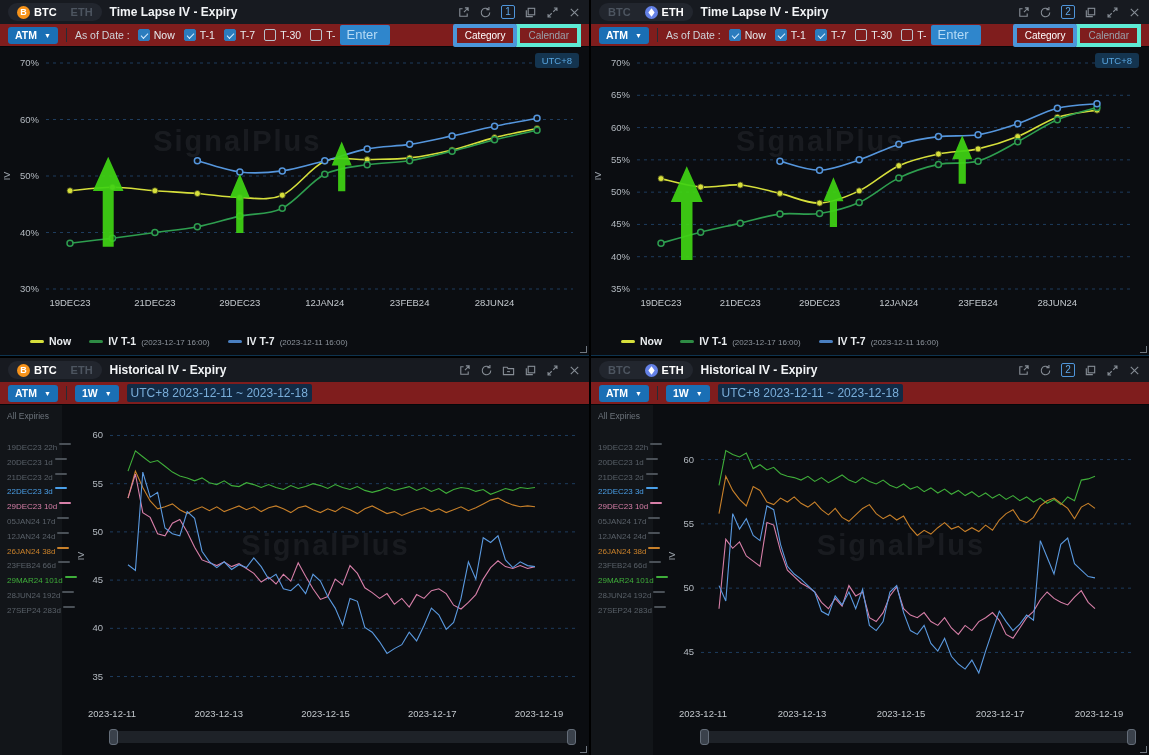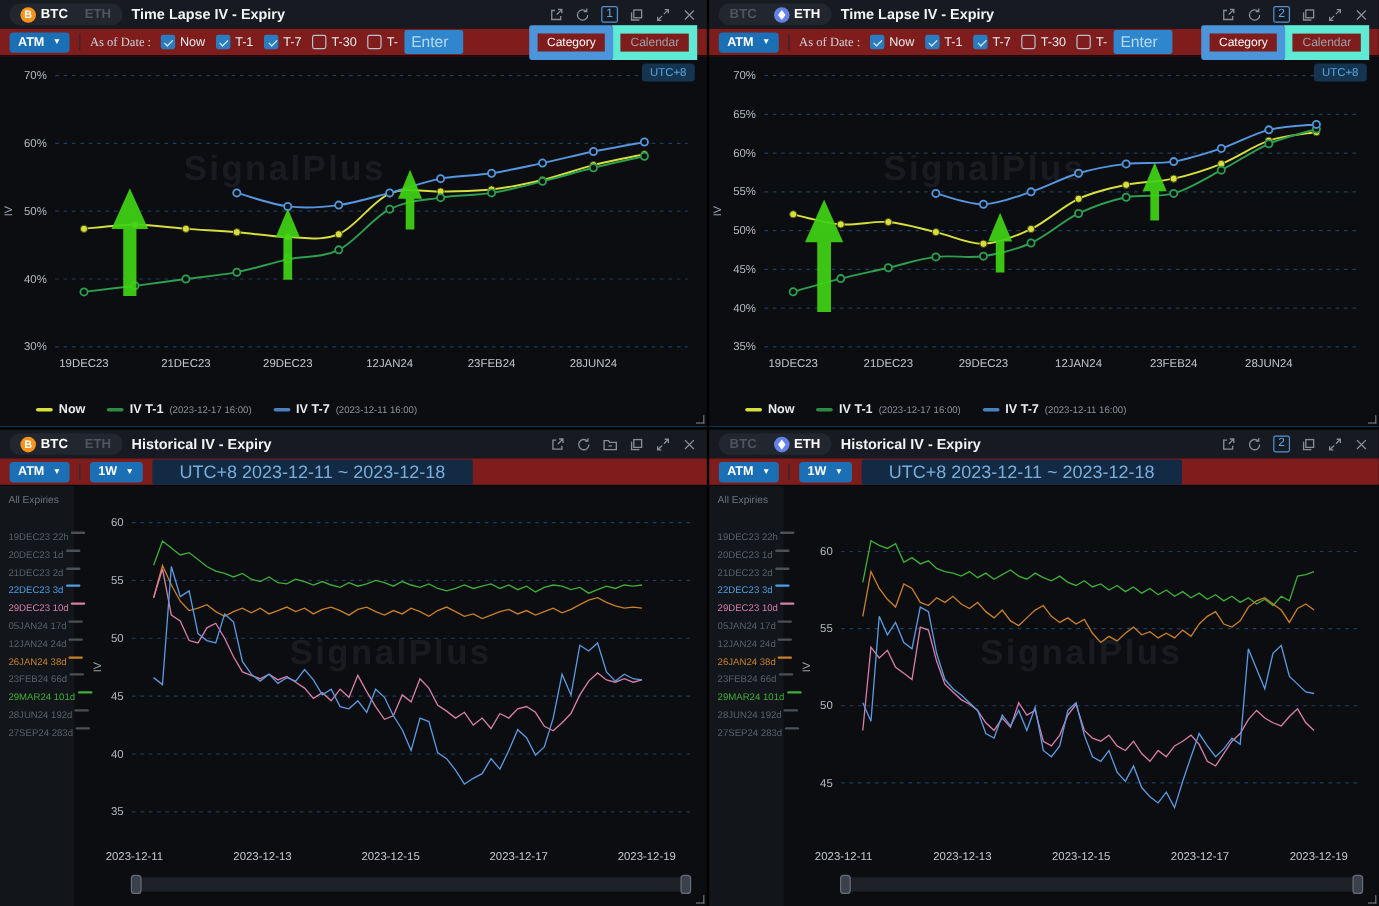--- a/index.html
+++ b/index.html
@@ -23,33 +23,33 @@
   .coin-ic.eth { background:#6481e7; }
   .ptitle { font-size:12px; font-weight:bold; color:#f2f4f6; white-space:nowrap; }
   .wicons { margin-left:auto; display:flex; align-items:center; gap:9px; }
   .wicons svg { display:block; cursor:pointer; }
   .numbadge { min-width:14px; height:14px; border:1px solid #4f95d9; color:#5ea7e8; font-size:10px; line-height:12px; text-align:center; border-radius:2px; padding:0 2px; cursor:pointer; }
 
   .tbar { height:23px; background:#7f1d1d; border-bottom:1px solid #05070a; display:flex; align-items:center; padding:0 8px; gap:8px; flex:0 0 auto; font-size:10.5px; }
   .dd { background:#1a6fb5; color:#fff; font-weight:bold; font-size:10.5px; height:17px; border-radius:3px; display:flex; align-items:center; gap:7px; padding:0 7px; cursor:pointer; flex:0 0 auto;}
   .dd .caret { font-size:7px; }
   .tsep { width:1px; height:14px; background:#272c35; }
-  .aslabel { color:#cfd4da; white-space:nowrap;font-family:Liberation Serif, serif; }
+  .aslabel { color:#cfd4da; white-space:nowrap; }
   .cbrow { display:flex; align-items:center; gap:9px; }
   .cb { display:flex; align-items:center; gap:4px; cursor:pointer; color:#e8ebee; font-size:10.5px; }
   .box { width:12px; height:12px; border-radius:2px; border:1px solid #b9c2cc; position:relative; }
   .box.checked { background:#2b7cbe; border-color:#2b7cbe; }
   .box.checked::after { content:""; position:absolute; left:2.5px; top:2.5px; width:6px; height:3px;
     border-left:1.5px solid #d8ecff; border-bottom:1.5px solid #d8ecff; transform:rotate(-45deg); }
   .enterbox { background:#2f86cc; color:#b5daf5; font-size:13px; padding:2px 12px 3px 6px; border-radius:2px; margin-left:-3px; cursor:text; }
   .vbtns { margin-left:auto; display:flex; }
-  .vbtn { font-size:10px; padding:2px 8px; background:transparent; border:7px solid #5eead4; color:#9aa1aa; cursor:pointer; font-family:inherit; }
+  .vbtn { font-size:10px; padding:2px 8px; background:transparent; border:4px solid #5eead4; color:#9aa1aa; cursor:pointer; font-family:inherit; }
   .vbtn.active { border-color:#4b96da; color:#fff; position:relative; z-index:1; border-radius:2px; }
   .vbtn + .vbtn { margin-left:-1px; }
-  .daterange { color:#79aeda; background:#122a44; padding:2px 23px; border-radius:2px; font-size:15px; white-space:nowrap; }
+  .daterange { color:#79aeda; background:#122a44; padding:2px 4px; border-radius:2px; font-size:12px; white-space:nowrap; }
 
   .chart { position:relative; flex:1 1 auto; overflow:hidden; }
   .watermark { position:absolute; font-size:29px; font-weight:bold; color:rgba(196,203,214,0.08); letter-spacing:2px; pointer-events:none; white-space:nowrap; }
   .tl .watermark { left:26%; top:28%; }
   .hist .watermark { left:50%; top:40%; transform:translate(-50%,-50%); }
   .tz { position:absolute; right:10px; top:6px; background:#14344f; color:#58a6e0; font-size:9.5px; padding:2px 7px; border-radius:3px; }
 
   .legend { height:28px; display:flex; align-items:center; padding-left:30px; gap:18px; flex:0 0 auto; }
   .litem { display:flex; align-items:baseline; gap:5px; cursor:pointer; }
   .lmark { width:14px; height:3px; border-radius:2px; align-self:center; }

